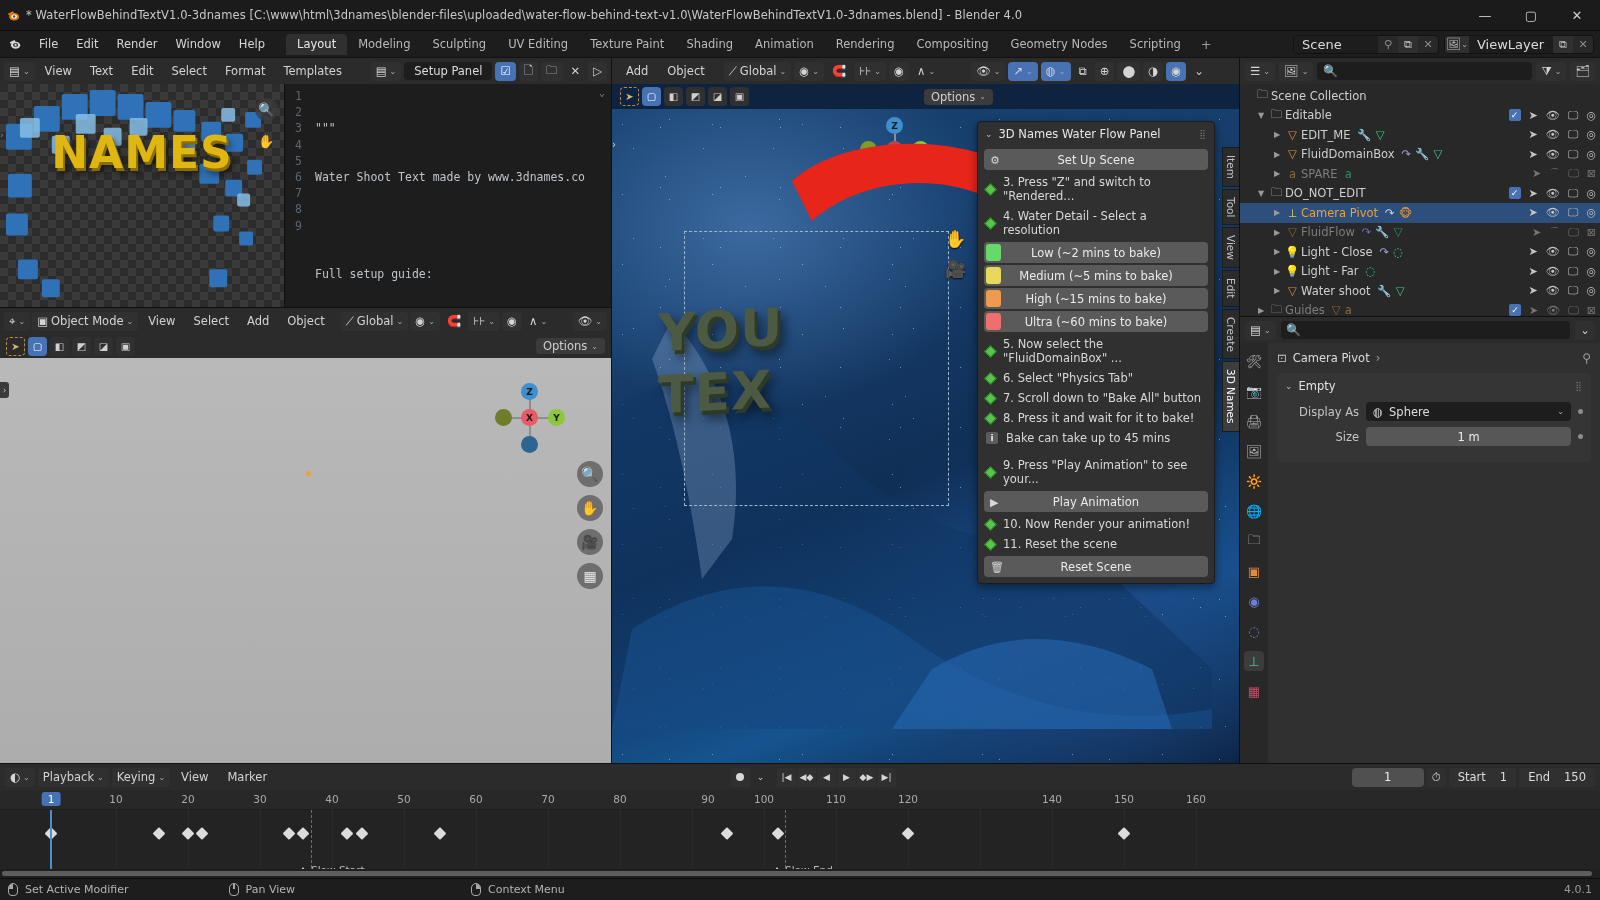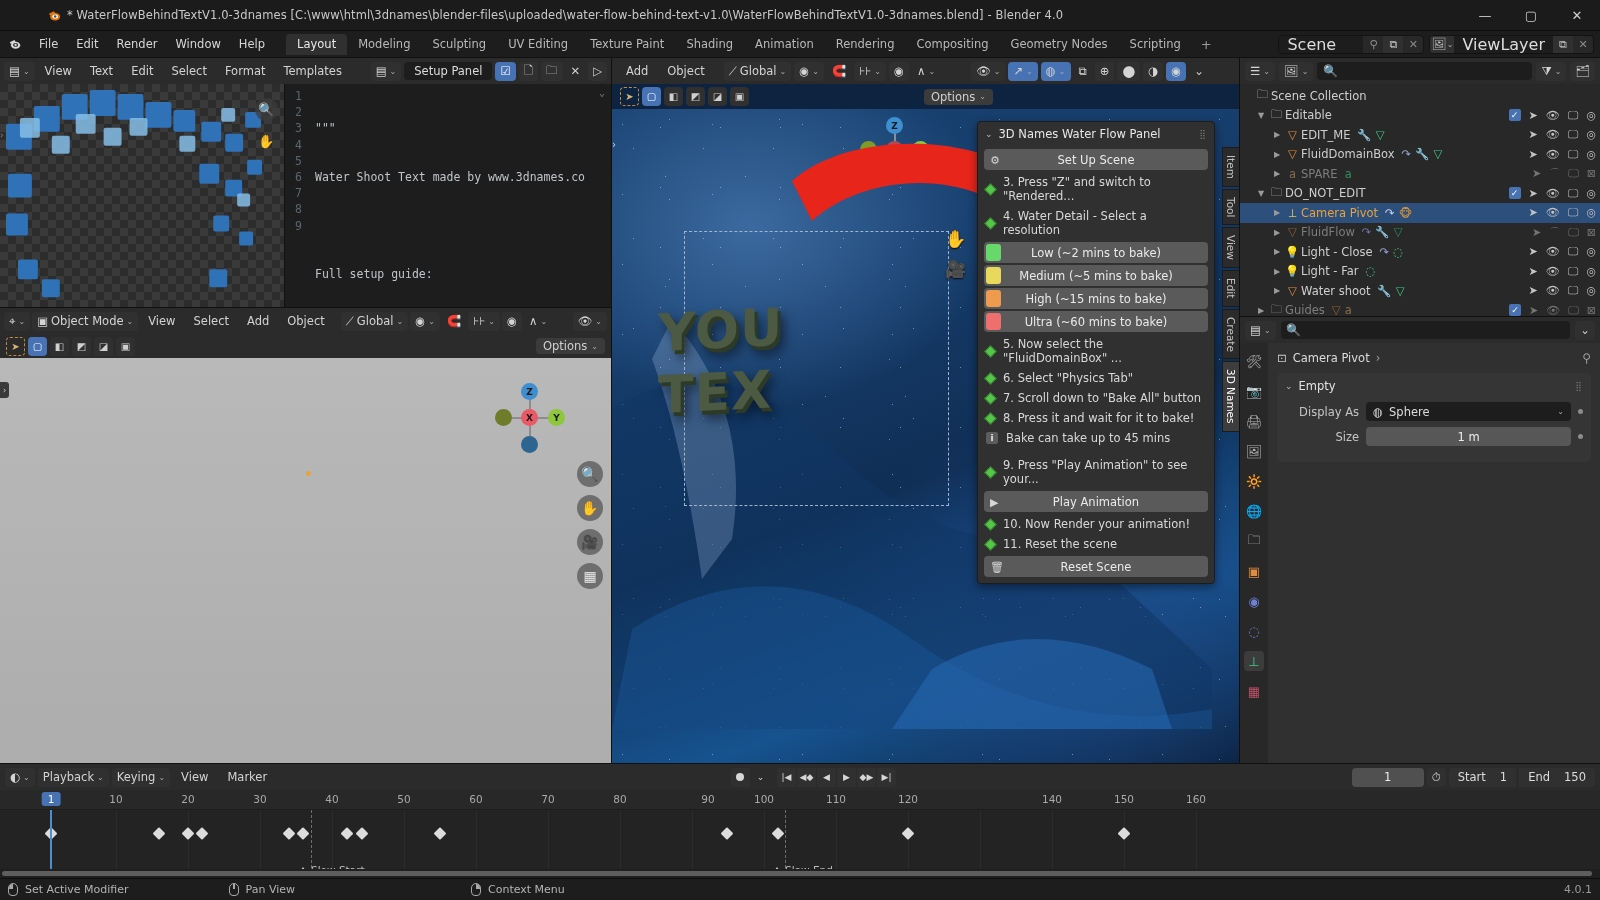--- a/index.html
+++ b/index.html
@@ -8,21 +8,21 @@
     width:1600px; height:900px; overflow:hidden;
     font-family:"DejaVu Sans", sans-serif;
     font-size:12px; color:#d2d2d2;
     position:relative;
   }
   .app{ position:absolute; inset:0; display:flex; flex-direction:column; background:#181818; }
 
   
   .titlebar{
     height:31px; background:#1b1b1b; display:flex; align-items:center;
-    border-bottom:1px solid #0d0d0d; flex:0 0 31px;padding-left:41px;
+    border-bottom:1px solid #0d0d0d; flex:0 0 31px;
   }
   .blender-logo{ width:26px; display:flex; justify-content:center; align-items:center; }
   .blender-logo svg{ display:block; }
   .title-text{ font-size:11.5px; color:#c8c8c8; white-space:nowrap; letter-spacing:.1px;}
   .win-btns{ margin-left:auto; display:flex; height:31px; }
   .win-btn{ width:46px; height:31px; display:flex; align-items:center; justify-content:center; color:#cfcfcf; font-size:13px;}
 
   
   .topbar{
     height:27px; background:#1d1d1d; display:flex; align-items:center; gap:0;
@@ -33,21 +33,21 @@
   .ws-tabs{ display:flex; align-items:center; margin-left:12px; gap:0; }
   .ws-tab{ padding:3px 11px 4px; font-size:11.5px; color:#b9b9b9; border-radius:4px 4px 0 0;}
   .ws-tab.active{ background:#303030; color:#e8e8e8; }
   .ws-plus{ padding:0 9px; color:#9a9a9a; font-size:13px;}
   .topbar-right{ margin-left:auto; display:flex; align-items:center; gap:5px; padding-right:6px; }
   .id-field{
     display:flex; align-items:center; height:19px; background:#282828;
     border-radius:4px; overflow:hidden; border:1px solid #121212;
   }
   .id-icon{ width:24px; display:flex; align-items:center; justify-content:center; background:#303030; height:100%; color:#bbb;}
-  .id-name{ background:#1d1d1d; padding:0 8px; min-width:84px; font-size:16px; color:#dcdcdc; line-height:19px;}
+  .id-name{ background:#1d1d1d; padding:0 8px; min-width:84px; font-size:13px; color:#dcdcdc; line-height:19px;}
   .id-btn{ width:20px; height:100%; display:flex; align-items:center; justify-content:center; background:#303030; color:#c0c0c0; font-size:11px;}
   .id-btn.flat{ background:transparent; color:#8b8b8b; }
 
   
   .main{ flex:1; display:flex; min-height:0; gap:1px; background:#101010; }
   .leftcol{ width:611px; display:flex; flex-direction:column; gap:1px; min-width:0;}
   .centercol{ flex:1; display:flex; flex-direction:column; min-width:0; }
   .rightcol{ width:360px; display:flex; flex-direction:column; gap:1px; }
 
   
@@ -381,20 +381,21 @@
                   <rect x="76" y="30" width="20" height="20" rx="2"></rect>
                 <rect x="130" y="34" width="18" height="18" rx="2"></rect>
                   <rect x="180" y="52" width="16" height="16" rx="2"></rect>
                 <rect x="52" y="52" width="18" height="18" rx="2"></rect>
                   <rect x="104" y="44" width="18" height="18" rx="2"></rect>
                 <rect x="222" y="24" width="14" height="14" rx="2"></rect>
                   <rect x="238" y="110" width="13" height="13" rx="2"></rect>
               </g>
             </svg>
             <div class="logo3d">
+              <span class="l2">NAMES</span>
             </div>
             <div class="te-overlay-icons">
               <div class="ovl">🔍</div>
               <div class="ovl" style="background:transparent;">✋</div>
             </div>
             <div style="position:absolute;left:0;top:46px;color:#8a8a8a;font-size:9px;">›</div>
           </div>
           <div class="te-code">
             <div class="gutter">
               <div>1</div>

